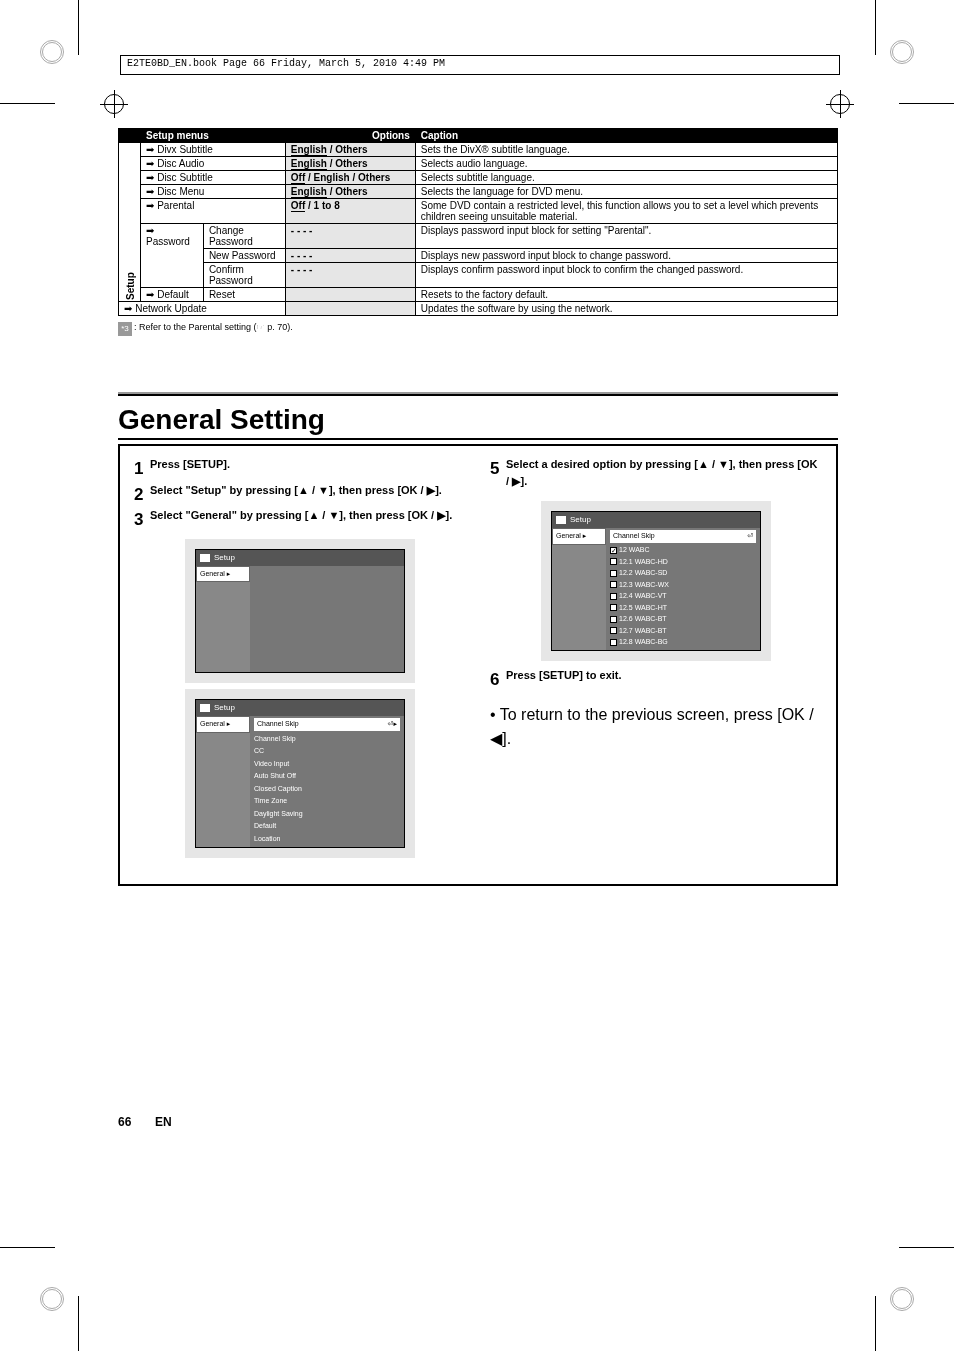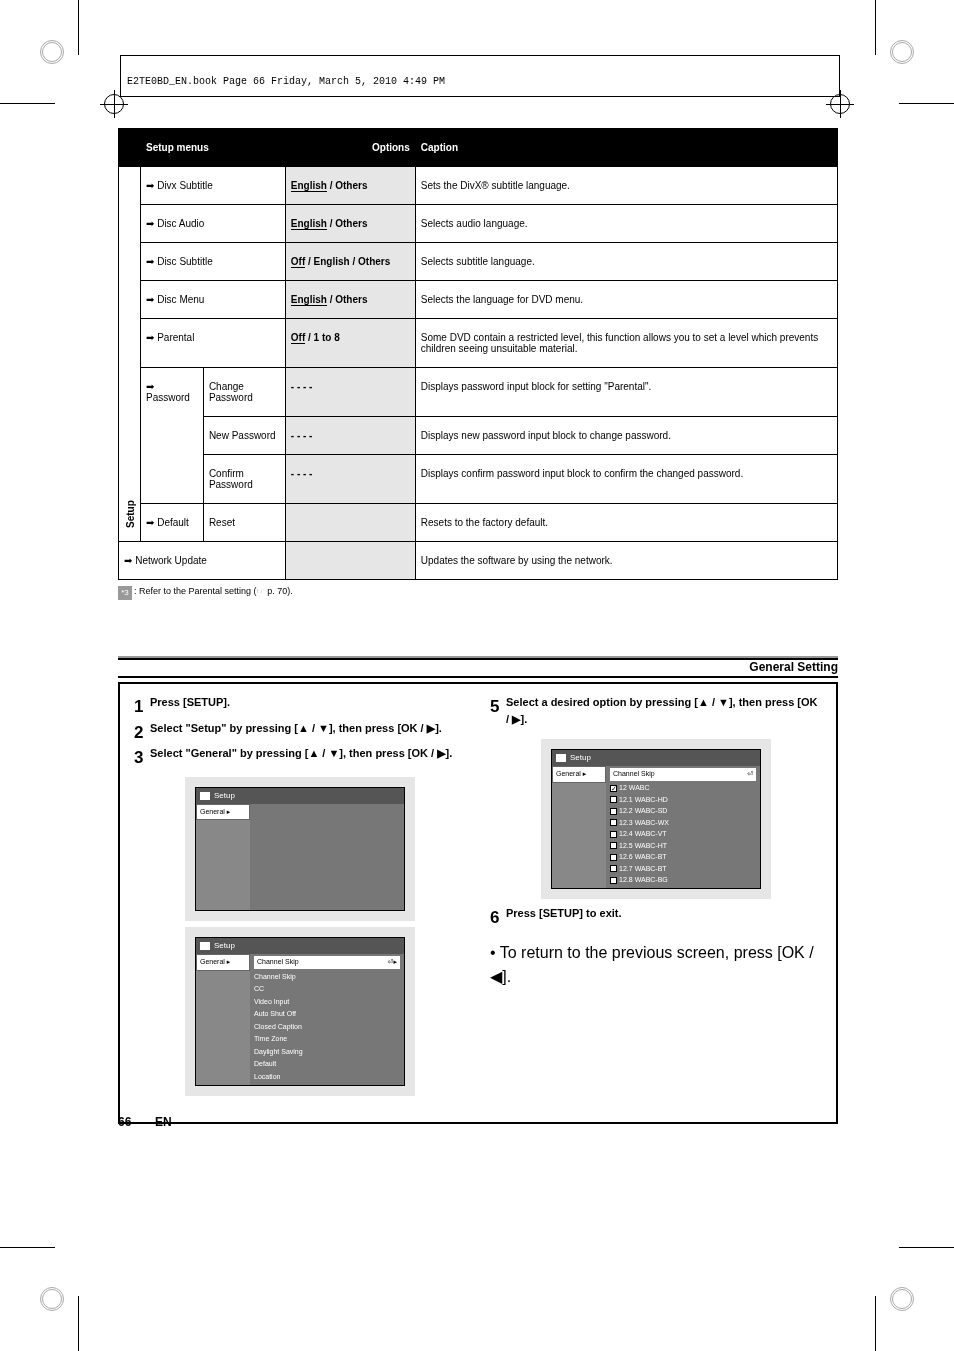--- a/index.html
+++ b/index.html
@@ -14,21 +14,21 @@
   }
   .print-header {
     position: absolute;
     top: 55px;
     left: 120px;
     width: 720px;
     height: 20px;
     border: 1px solid #000;
     font-family: "Courier New", monospace;
     font-size: 10px;
-    padding: 20px 6px;
+    padding: 2px 6px;
   }
   .crop-h-top { position:absolute; top:103px; left:0; width:55px; border-top:1px solid #000;}
   .crop-v-top-left { position:absolute; top:0; left:78px; height:55px; border-left:1px solid #000;}
   .crop-h-top-r { position:absolute; top:103px; right:0; width:55px; border-top:1px solid #000;}
   .crop-v-top-right { position:absolute; top:0; right:78px; height:55px; border-left:1px solid #000;}
   .crop-h-bot { position:absolute; bottom:103px; left:0; width:55px; border-top:1px solid #000;}
   .crop-v-bot-left { position:absolute; bottom:0; left:78px; height:55px; border-left:1px solid #000;}
   .crop-h-bot-r { position:absolute; bottom:103px; right:0; width:55px; border-top:1px solid #000;}
   .crop-v-bot-right { position:absolute; bottom:0; right:78px; height:55px; border-left:1px solid #000;}
 
@@ -48,34 +48,34 @@
     width: 720px;
   }
 
   table.settings {
     width: 100%;
     border-collapse: collapse;
     font-size: 10px;
   }
   table.settings td, table.settings th {
     border: 1px solid #000;
-    padding: 13px 5px;
+    padding: 1px 5px;
     vertical-align: top;
     text-align: left;
   }
   .black-row td { background:#000; color:#fff; font-weight:bold; height:2px; padding:0 5px; }
   .option { background:#e6e6e6; font-weight:bold; }
   .option .under { border-bottom:1px solid #000; }
   .rotate { writing-mode: vertical-rl; transform: rotate(180deg); font-weight:bold; text-align:center; vertical-align:middle !important; }
 
   .note { font-size: 9px; margin-top:6px; position:relative; padding-left:16px;}
   .note .aster { position:absolute; left:0; top:0; width:14px;height:14px;background:#999;color:#fff;font-size:8px; text-align:center; line-height:14px;}
 
   .thickbar { height:4px; background:#000; border-top:2px solid #999; margin-top:60px; }
-  .section-title { font-size:12px; font-weight:bold; margin:0 0 4px; border-bottom:2px solid #000; padding-bottom:2px;text-align:right;}
+  .section-title { font-size:28px; font-weight:bold; margin:8px 0 4px; border-bottom:2px solid #000; padding-bottom:2px;}
   .panel { border:2px solid #000; padding:10px 14px 20px; display:flex; gap:24px;}
   .panel h3 { font-size:18px; margin-bottom:6px;}
   .col { width:50%; font-size:11px; line-height:1.5;}
   .step-num { font-size:17px; font-weight:bold; display:inline-block; width:16px; vertical-align:top;}
   .step-body { display:inline-block; width: calc(100% - 20px); vertical-align:top; margin-bottom:6px;}
   .step-body b{font-weight:bold;}
   .triangles { font-family: sans-serif; }
 
   .osd {
     margin: 6px auto; width: 230px; background:#e6e6e6; padding:10px;

